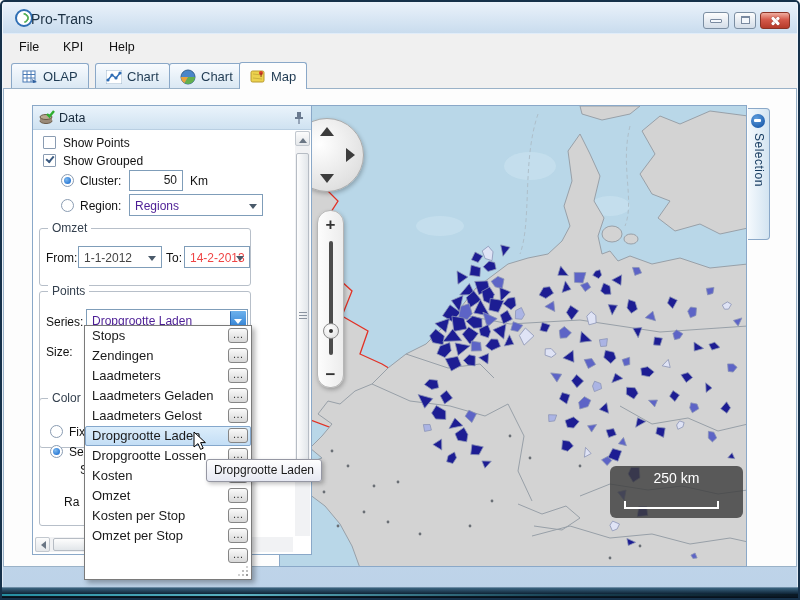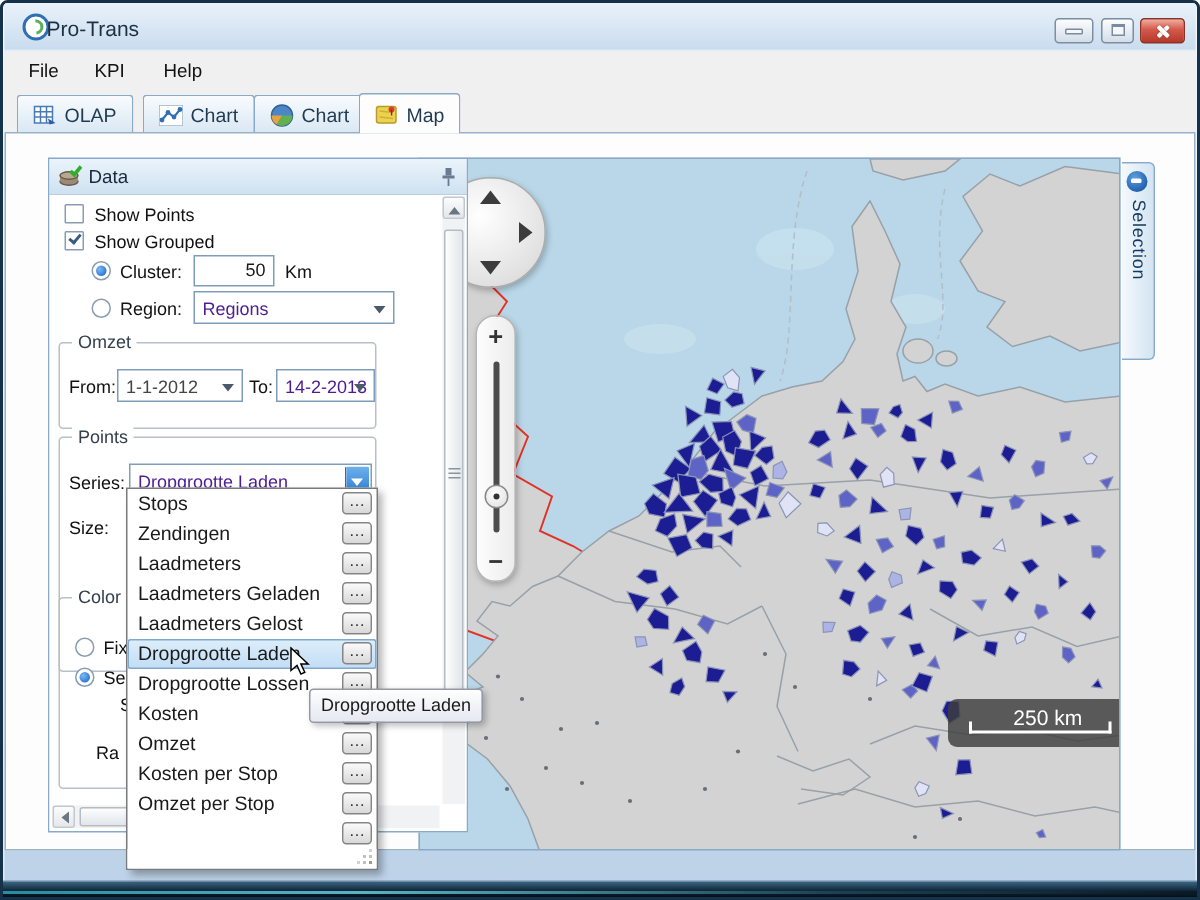--- a/index.html
+++ b/index.html
@@ -139,22 +139,22 @@
               font-size:17px; font-weight:bold; color:#333; }
   .zoom-ctl .plus { top:4px; } .zoom-ctl .minus { bottom:2px; }
   .zoom-track { position:absolute; left:50%; top:30px; bottom:32px; width:4px; margin-left:-2px;
                 background:#4c4c4c; border-radius:2px; }
   .zoom-thumb { position:absolute; left:50%; top:112px; width:16px; height:16px; margin-left:-8px;
                 border-radius:50%; background:radial-gradient(circle at 40% 35%, #fff, #ddd);
                 border:1px solid #8a8a8a; }
   .zoom-thumb::after { content:""; position:absolute; left:5px; top:5px; width:4px; height:4px;
                 border-radius:50%; background:#333; }
 
-  .scalebar { position:absolute; left:330px; top:360px; width:133px; height:32px; border-radius:6px;
-              background:rgba(62,62,62,.82); z-index:5;margin-left:22px; }
+  .scalebar { position:absolute; left:330px; top:360px; width:133px; height:52px; border-radius:6px;
+              background:rgba(62,62,62,.82); z-index:5; }
   .scalebar .sc-text { position:absolute; left:0; right:0; top:4px; text-align:center; color:#fff;
               font-size:14px; }
   .sc-line { position:absolute; left:14px; right:24px; bottom:9px; height:2px; background:#fff; }
   .sc-line::before, .sc-line::after { content:""; position:absolute; bottom:0; width:2px; height:8px; background:#fff; }
   .sc-line::before { left:0; } .sc-line::after { right:0; }
 
   
   .sel-tab { position:absolute; left:746px; top:106px; width:22px; height:132px; z-index:4;
              background:linear-gradient(90deg,#f4f9fd,#d3e4f1); border:1px solid #8aa8c8;
              border-left:none; border-radius:0 4px 4px 0; }
@@ -498,21 +498,21 @@
 
       <div class="groupbox" style="left:6px; top:98px; width:212px; height:58px">
         <span class="gb-title">Omzet</span>
         <span class="lbl" style="left:6px; top:22px">From:</span>
         <span class="combo" style="left:38px; top:17px; width:84px">
           <span class="val" style="color:#444">1-1-2012</span>
           <span class="chev"></span>
         </span>
         <span class="lbl" style="left:126px; top:22px">To:</span>
         <span class="combo" style="left:144px; top:17px; width:66px">
-          <span class="val" style="color:#4c1d95">14-2-2013</span>
+          <span class="val" style="color:#ef4444">14-2-2013</span>
           <span class="chev"></span>
         </span>
       </div>
 
       <div class="groupbox" style="left:6px; top:161px; width:212px; height:157px">
         <span class="gb-title">Points</span>
         <span class="lbl" style="left:6px; top:23px">Series:</span>
         <span class="combo" style="left:46px; top:17px; width:162px">
           <span class="val">Dropgrootte Laden</span>
           <span class="btnarw">

